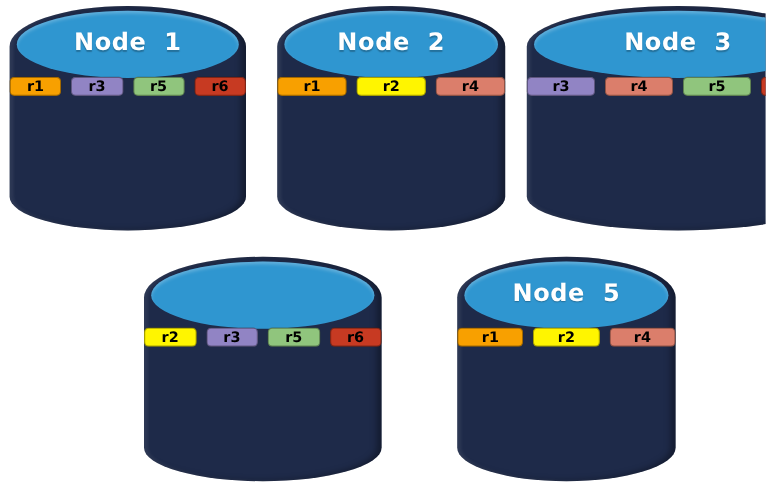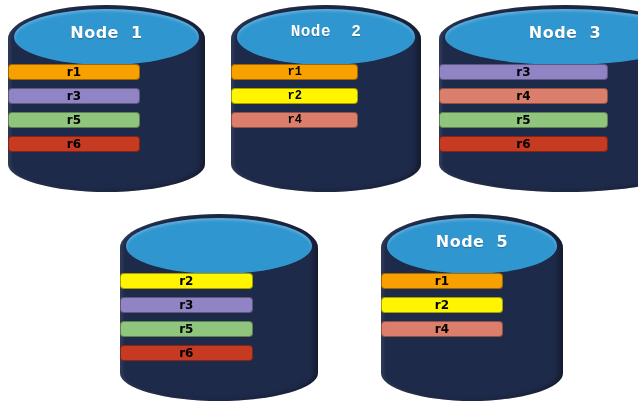--- a/index.html
+++ b/index.html
@@ -7,21 +7,21 @@
     width: 638px; height: 402px;
     background: var(--bg, #FFFFFF);
     font-family: "DejaVu Sans", "Liberation Sans", sans-serif;
     position: relative; overflow: hidden;
   }
   .canvas { position: absolute; inset: 0; }
 
   .cylinder { position: absolute; height: 187px; }
   
   .pos-0 { left: 8px;   top: 5px;   width: 197px; }
-  .pos-1 { left: 231px; top: 5px;   width: 190px; font-family: Liberation Mono, monospace; }
+  .pos-1 { left: 231px; top: 5px;   width: 190px; }
   .pos-2 { left: 439px; top: 5px;   width: 224px; padding-left: 28px; }
   .pos-3 { left: 120px; top: 214px; width: 198px; }
   .pos-4 { left: 345px; top: 214px; width: 182px; margin-left: 36px; }
 
   .cyl-body {
     position: absolute; inset: 0;
     background: var(--cyl-body, #1E2A49);
     border-radius: 50% 50% 50% 50% / 34px 34px 28px 28px;
     box-shadow: inset 3px 0 3px rgba(255,255,255,0.08),
                 inset -4px 0 5px rgba(0,0,0,0.35);
@@ -29,28 +29,28 @@
   .cyl-top {
     position: absolute; left: 6px; right: 6px; top: 4px; height: 56px;
     background: var(--cyl-top, #2F96D0);
     border-radius: 50%;
     box-shadow: inset 0 2px 3px rgba(255,255,255,0.25);
   }
   .cyl-title {
     position: absolute; left: 0; right: 0; top: 18px;
     text-align: center;
     color: var(--title-color, #FFFFFF);
-    font-weight: bold; font-size: 16px;
+    font-weight: bold; font-size: 20px;
     letter-spacing: 0.5px;
     white-space: pre;
     text-shadow: 0 1px 1px rgba(0,0,0,0.25);
   }
   .bars {
     position: absolute; left: 0; right: 0; top: 59px;
-    display: flex; flex-direction: column; gap: 8px;
+    display: flex; flex-direction: row; align-items: center; gap: 8px;
   }
   .bar {
     width: 67%; height: 16px; box-sizing: border-box;
     border-radius: 4px;
     border: 1px solid rgba(0,0,0,0.35);
     display: flex; align-items: center; justify-content: center;
     color: var(--bar-text, #000000);
     font-size: 12px; font-weight: bold; line-height: 1;
   }
 </style>

